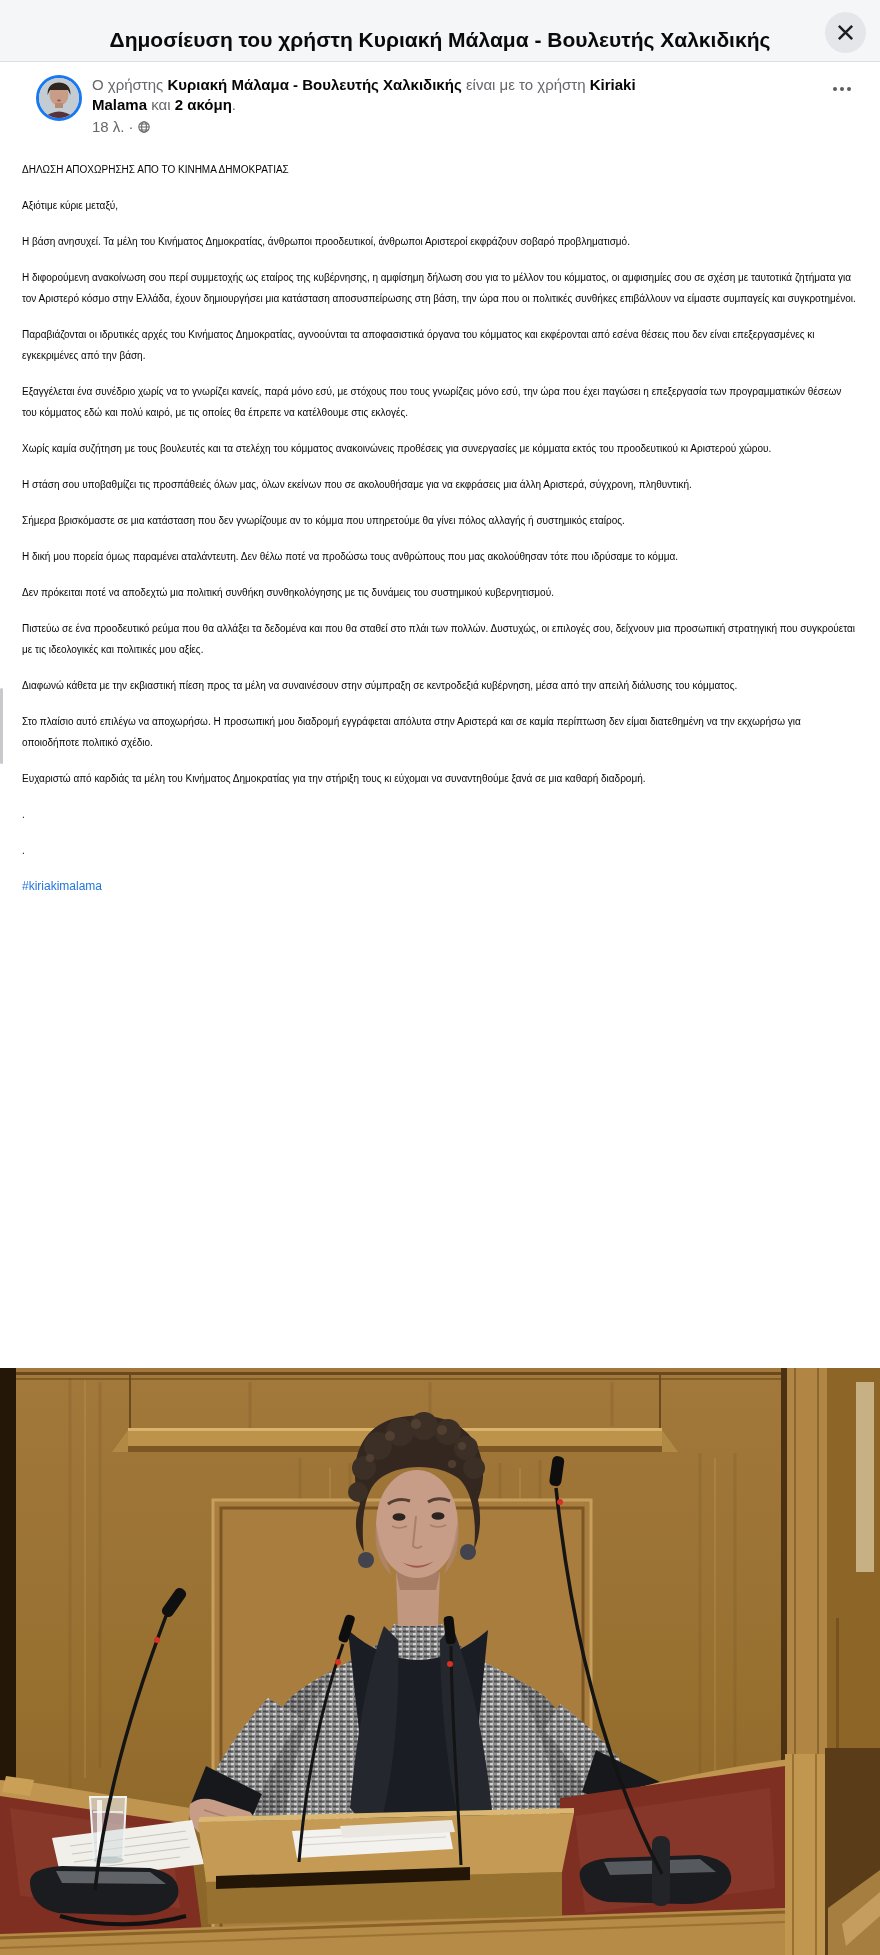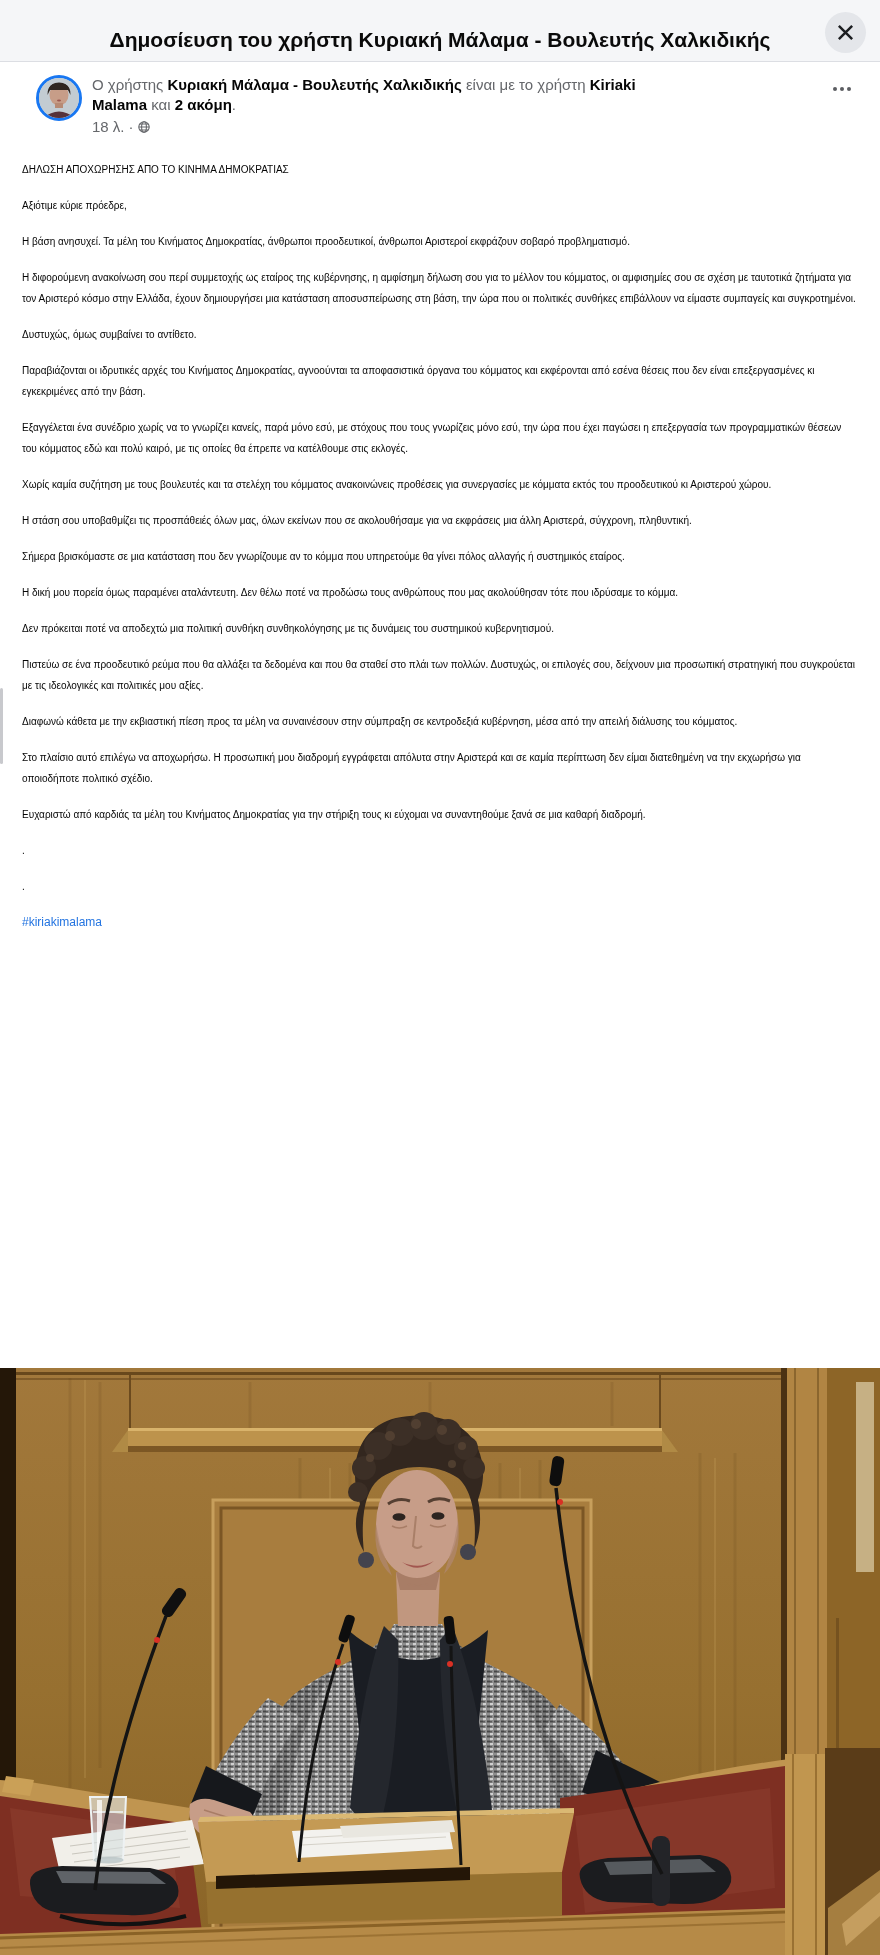--- a/index.html
+++ b/index.html
@@ -105,24 +105,23 @@
     <span style="display:flex;gap:2.5px">
         <i></i>
         <i></i>
         <i></i>
       </span>
   </button>
 </div>
 
 <div class="post-text">
   <p>ΔΗΛΩΣΗ ΑΠΟΧΩΡΗΣΗΣ ΑΠΟ ΤΟ ΚΙΝΗΜΑ ΔΗΜΟΚΡΑΤΙΑΣ</p>
-  <p>Αξιότιμε κύριε πρόεδρε,</p>
+  <p>Αξιότιμε κύριε μεταξύ,</p>
   <p>Η βάση ανησυχεί. Τα μέλη του Κινήματος Δημοκρατίας, άνθρωποι προοδευτικοί, άνθρωποι Αριστεροί εκφράζουν σοβαρό προβληματισμό.</p>
   <p>Η διφορούμενη ανακοίνωση σου περί συμμετοχής ως εταίρος της κυβέρνησης, η αμφίσημη δήλωση σου για το μέλλον του κόμματος, οι αμφισημίες σου σε σχέση με ταυτοτικά ζητήματα για τον Αριστερό κόσμο στην Ελλάδα, έχουν δημιουργήσει μια κατάσταση αποσυσπείρωσης στη βάση, την ώρα που οι πολιτικές συνθήκες επιβάλλουν να είμαστε συμπαγείς και συγκροτημένοι.</p>
-  <p>Δυστυχώς, όμως συμβαίνει το αντίθετο.</p>
   <p>Παραβιάζονται οι ιδρυτικές αρχές του Κινήματος Δημοκρατίας, αγνοούνται τα αποφασιστικά όργανα του κόμματος και εκφέρονται από εσένα θέσεις που δεν είναι επεξεργασμένες κι εγκεκριμένες από την βάση.</p>
   <p>Εξαγγέλεται ένα συνέδριο χωρίς να το γνωρίζει κανείς, παρά μόνο εσύ, με στόχους που τους γνωρίζεις μόνο εσύ, την ώρα που έχει παγώσει η επεξεργασία των προγραμματικών θέσεων του κόμματος εδώ και πολύ καιρό, με τις οποίες θα έπρεπε να κατέλθουμε στις εκλογές.</p>
   <p>Χωρίς καμία συζήτηση με τους βουλευτές και τα στελέχη του κόμματος ανακοινώνεις προθέσεις για συνεργασίες με κόμματα εκτός του προοδευτικού κι Αριστερού χώρου.</p>
   <p>Η στάση σου υποβαθμίζει τις προσπάθειές όλων μας, όλων εκείνων που σε ακολουθήσαμε για να εκφράσεις μια άλλη Αριστερά, σύγχρονη, πληθυντική.</p>
   <p>Σήμερα βρισκόμαστε σε μια κατάσταση που δεν γνωρίζουμε αν το κόμμα που υπηρετούμε θα γίνει πόλος αλλαγής ή συστημικός εταίρος.</p>
   <p>Η δική μου πορεία όμως παραμένει αταλάντευτη. Δεν θέλω ποτέ να προδώσω τους ανθρώπους που μας ακολούθησαν τότε που ιδρύσαμε το κόμμα.</p>
   <p>Δεν πρόκειται ποτέ να αποδεχτώ μια πολιτική συνθήκη συνθηκολόγησης με τις δυνάμεις του συστημικού κυβερνητισμού.</p>
   <p>Πιστεύω σε ένα προοδευτικό ρεύμα που θα αλλάξει τα δεδομένα και που θα σταθεί στο πλάι των πολλών. Δυστυχώς, οι επιλογές σου, δείχνουν μια προσωπική στρατηγική που συγκρούεται με τις ιδεολογικές και πολιτικές μου αξίες.</p>
   <p>Διαφωνώ κάθετα με την εκβιαστική πίεση προς τα μέλη να συναινέσουν στην σύμπραξη σε κεντροδεξιά κυβέρνηση, μέσα από την απειλή διάλυσης του κόμματος.</p>
   <p>Στο πλαίσιο αυτό επιλέγω να αποχωρήσω. Η προσωπική μου διαδρομή εγγράφεται απόλυτα στην Αριστερά και σε καμία περίπτωση δεν είμαι διατεθημένη να την εκχωρήσω για οποιοδήποτε πολιτικό σχέδιο.</p>

